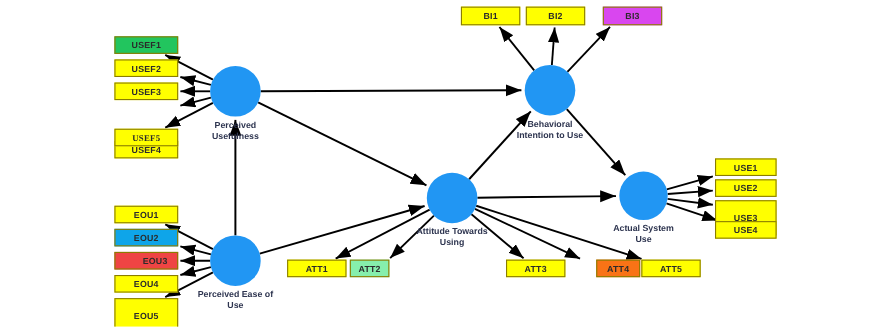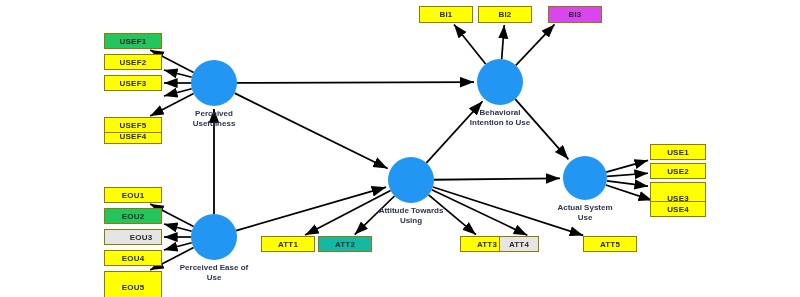--- a/index.html
+++ b/index.html
@@ -117,33 +117,33 @@
 Intention to Use</div>
       <div class="construct" style="left: 563px; top: 156px; width: 44px; height: 44px; background: rgb(33, 150, 243);"></div>
       <div class="construct-label" style="left: 525px; top: 203px; width: 120px; color: rgb(46, 53, 80);">Actual System
 Use</div>
     </div>
   <div id="indicators-layer">
       <div class="indicator" style="left: 104px; top: 33px; width: 58px; height: 16px; background: #22c55e; border-color: rgb(138, 125, 0);">USEF1</div>
       <div class="indicator" style="left: 104px; top: 54px; width: 58px; height: 16px; background: rgb(255, 255, 0); border-color: rgb(138, 125, 0);">USEF2</div>
       <div class="indicator" style="left: 104px; top: 75px; width: 58px; height: 16px; background: rgb(255, 255, 0); border-color: rgb(138, 125, 0);">USEF3</div>
       <div class="indicator" style="left: 104px; top: 96px; width: 58px; height: 16px; background: rgb(255, 255, 0); border-color: rgb(138, 125, 0); margin-top: 32px;">USEF4</div>
-      <div class="indicator" style="left: 104px; top: 117px; width: 58px; height: 16px; background: rgb(255, 255, 0); border-color: rgb(138, 125, 0);">USEF5</div>
+      <div class="indicator" style="left: 104px; top: 117px; width: 58px; height: 16px; background: rgb(255, 255, 0); border-color: rgb(138, 125, 0); font-family: Liberation Serif, serif;">USEF5</div>
       <div class="indicator" style="left: 104px; top: 187px; width: 58px; height: 16px; background: rgb(255, 255, 0); border-color: rgb(138, 125, 0);">EOU1</div>
-      <div class="indicator" style="left: 104px; top: 208px; width: 58px; height: 16px; background: #22c55e; border-color: rgb(138, 125, 0);">EOU2</div>
-      <div class="indicator" style="left: 104px; top: 229px; width: 58px; height: 16px; background: #e5e5e5; border-color: rgb(138, 125, 0); padding-left: 16px;">EOU3</div>
+      <div class="indicator" style="left: 104px; top: 208px; width: 58px; height: 16px; background: #0ea5e9; border-color: rgb(138, 125, 0);">EOU2</div>
+      <div class="indicator" style="left: 104px; top: 229px; width: 58px; height: 16px; background: #ef4444; border-color: rgb(138, 125, 0); padding-left: 16px;">EOU3</div>
       <div class="indicator" style="left: 104px; top: 250px; width: 58px; height: 16px; background: rgb(255, 255, 0); border-color: rgb(138, 125, 0);">EOU4</div>
       <div class="indicator" style="left: 104px; top: 271px; width: 58px; height: 32px; background: rgb(255, 255, 0); border-color: rgb(138, 125, 0);">EOU5</div>
       <div class="indicator" style="left: 419px; top: 6px; width: 54px; height: 17px; background: rgb(255, 255, 0); border-color: rgb(138, 125, 0);">BI1</div>
       <div class="indicator" style="left: 478px; top: 6px; width: 54px; height: 17px; background: rgb(255, 255, 0); border-color: rgb(138, 125, 0);">BI2</div>
       <div class="indicator" style="left: 537px; top: 6px; width: 54px; height: 17px; background: #d946ef; border-color: rgb(138, 125, 0); margin-left: 11px;">BI3</div>
       <div class="indicator" style="left: 650px; top: 144px; width: 56px; height: 16px; background: rgb(255, 255, 0); border-color: rgb(138, 125, 0);">USE1</div>
       <div class="indicator" style="left: 650px; top: 163px; width: 56px; height: 16px; background: rgb(255, 255, 0); border-color: rgb(138, 125, 0);">USE2</div>
       <div class="indicator" style="left: 650px; top: 182px; width: 56px; height: 32px; background: rgb(255, 255, 0); border-color: rgb(138, 125, 0);">USE3</div>
       <div class="indicator" style="left: 650px; top: 201px; width: 56px; height: 16px; background: rgb(255, 255, 0); border-color: rgb(138, 125, 0);">USE4</div>
       <div class="indicator" style="left: 261px; top: 236px; width: 54px; height: 16px; background: rgb(255, 255, 0); border-color: rgb(138, 125, 0); text-align: center;">ATT1</div>
-      <div class="indicator" style="left: 318px; top: 236px; width: 54px; height: 16px; background: #14b8a6; border-color: rgb(138, 125, 0);">ATT2</div>
+      <div class="indicator" style="left: 318px; top: 236px; width: 36px; height: 16px; background: #86efac; border-color: rgb(138, 125, 0);">ATT2</div>
       <div class="indicator" style="left: 460px; top: 236px; width: 54px; height: 16px; background: rgb(255, 255, 0); border-color: rgb(138, 125, 0);">ATT3</div>
-      <div class="indicator" style="left: 499px; top: 236px; width: 40px; height: 16px; background: #e5e5e5; border-color: rgb(138, 125, 0);">ATT4</div>
+      <div class="indicator" style="left: 542px; top: 236px; width: 40px; height: 16px; background: #f97316; border-color: rgb(138, 125, 0);">ATT4</div>
       <div class="indicator" style="left: 583px; top: 236px; width: 54px; height: 16px; background: rgb(255, 255, 0); border-color: rgb(138, 125, 0);">ATT5</div>
     </div>
 
 </div>
 
 </body></html>

